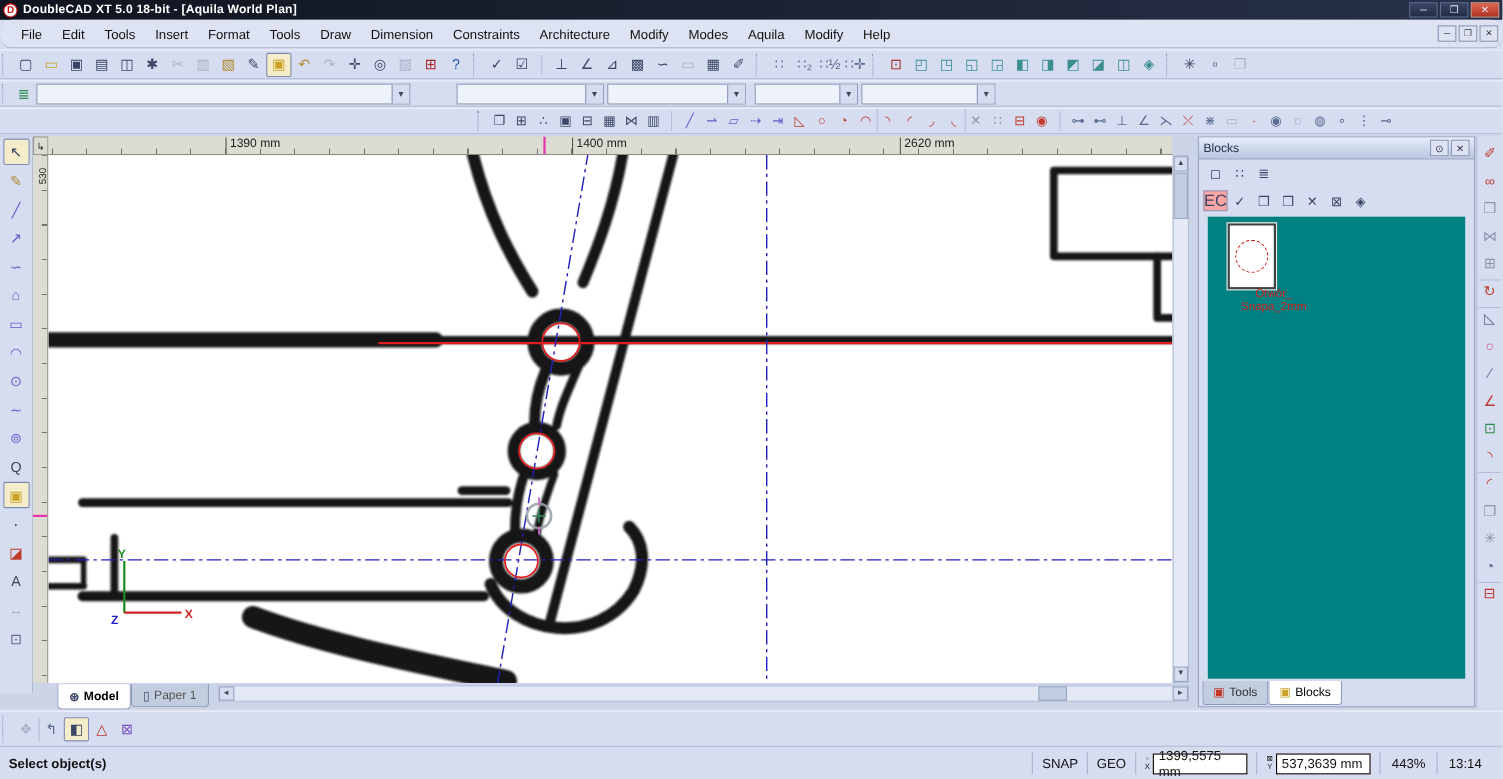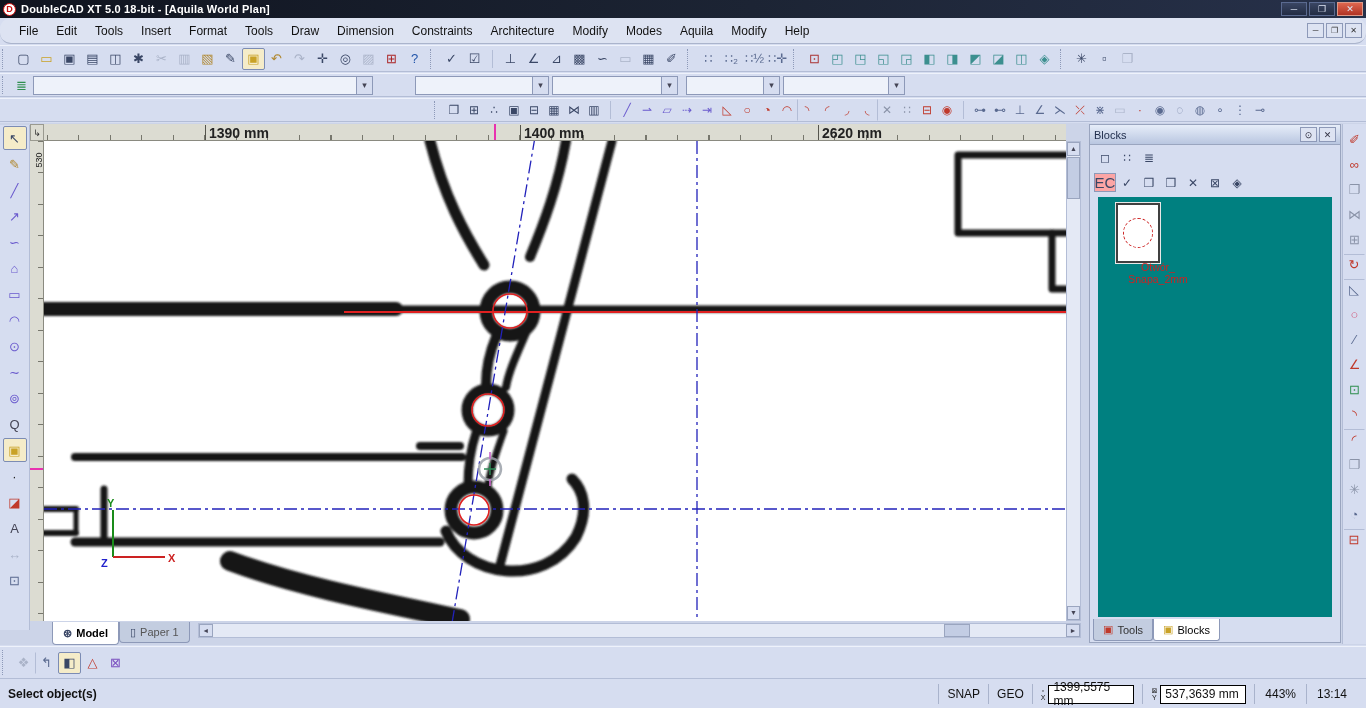--- a/index.html
+++ b/index.html
@@ -56,21 +56,21 @@
   .left-toolbar .icon { width:24px; height:24px; margin:1px 0; }
 
   .ruler-corner { position:absolute; left:30px; top:1px; width:14px; height:17px; background:#dcdcd2;
     border:1px solid #9a9a90; font-size:9px; color:#333; display:flex; align-items:center; justify-content:center; }
 
   .h-ruler { position:absolute; left:44px; top:1px; width:1022px; height:17px; background:#dcdcd2;
     border-bottom:1px solid #8a8a80; overflow:hidden; }
   .h-ruler .ticks { position:absolute; left:3px; right:0; bottom:0; height:5px;
     background:repeating-linear-gradient(to right,#77776d 0 1px,transparent 1px 31.5px); }
   .h-label { position:absolute; top:1px; height:15px; border-left:1px solid #55554d;
-    font-size:14px; color:#222; padding-left:3px; white-space:nowrap;font-weight:bold; }
+    font-size:11px; color:#222; padding-left:3px; white-space:nowrap; }
   .h-cursor-marker { position:absolute; top:0; bottom:0; width:2px; background:#e832b0; }
 
   .v-ruler { position:absolute; left:30px; top:18px; width:14px; height:480px; background:#dcdcd2;
     border-right:1px solid #8a8a80; overflow:hidden; }
   .v-ruler .ticks { position:absolute; top:0; bottom:0; right:0; width:5px;
     background:repeating-linear-gradient(to bottom,#77776d 0 1px,transparent 1px 31.5px); }
   .v-label { position:absolute; left:1px; font-size:9px; color:#222; transform:rotate(-90deg);
     transform-origin:center; white-space:nowrap; }
   .v-cursor-marker { position:absolute; left:0; right:0; height:2px; background:#e832b0; }
 

